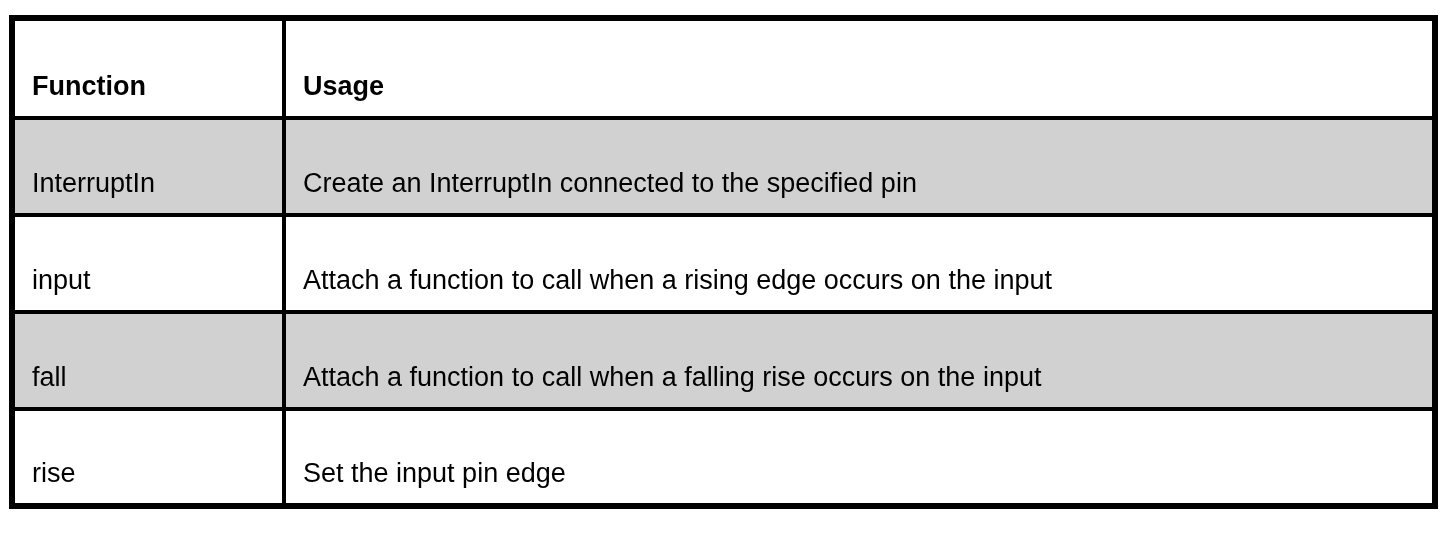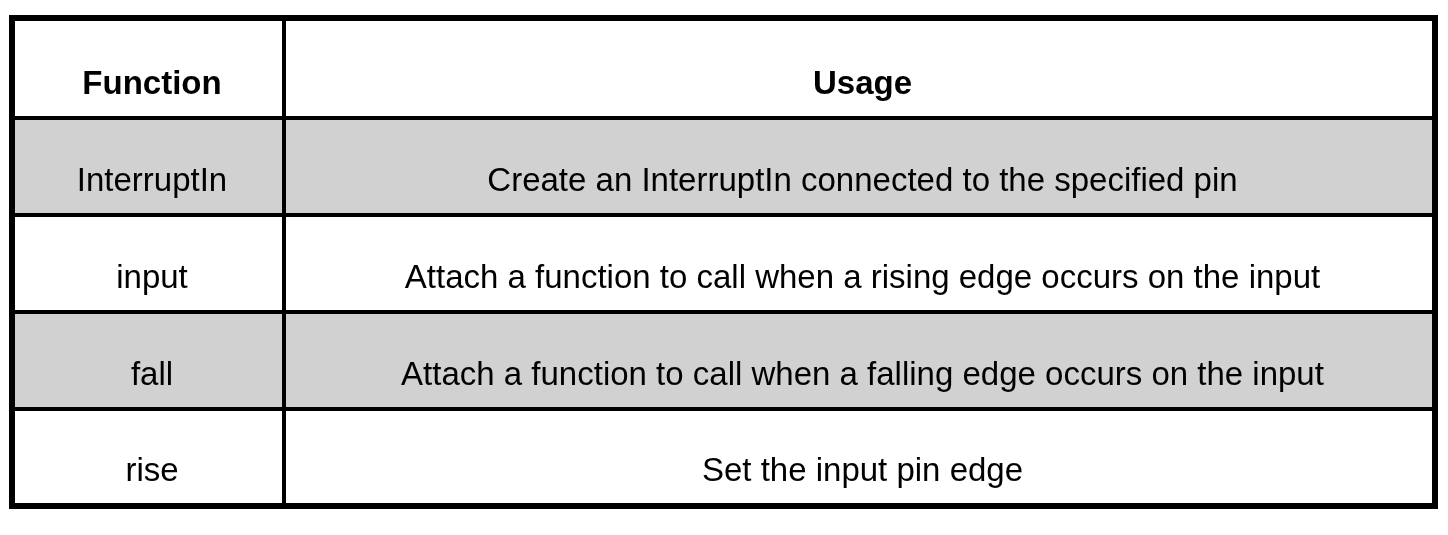--- a/index.html
+++ b/index.html
@@ -26,23 +26,23 @@
     height: 488px;
     border-collapse: collapse;
     table-layout: fixed;
     border: 6px solid var(--border-color, #000000);
     background: var(--page-bg, #ffffff);
   }
   table.doc-table th,
   table.doc-table td {
     border: 4px solid var(--border-color, #000000);
     vertical-align: bottom;
-    text-align: center;
+    text-align: left;
     padding: 0 10px 14px 17px;
-    font-size: 33px;
+    font-size: 27px;
     line-height: 1.15;
     color: var(--text-color, #000000);
     overflow: hidden;
     white-space: nowrap;
   }
   table.doc-table th {
     font-weight: bold;
   }
   col.fn-col { width: 272px; }
   tr.header-row { height: 100px; }
@@ -70,21 +70,21 @@
     <td>Create an InterruptIn connected to the specified pin</td>
   </tr>
 
   <tr class="body-row">
     <td>input</td>
     <td>Attach a function to call when a rising edge occurs on the input</td>
   </tr>
 
   <tr class="body-row shaded">
     <td>fall</td>
-    <td>Attach a function to call when a falling edge occurs on the input</td>
+    <td>Attach a function to call when a falling rise occurs on the input</td>
   </tr>
 
   <tr class="body-row">
     <td>rise</td>
     <td>Set the input pin edge</td>
   </tr>
 </tbody>
   </table>
 </div>
 

